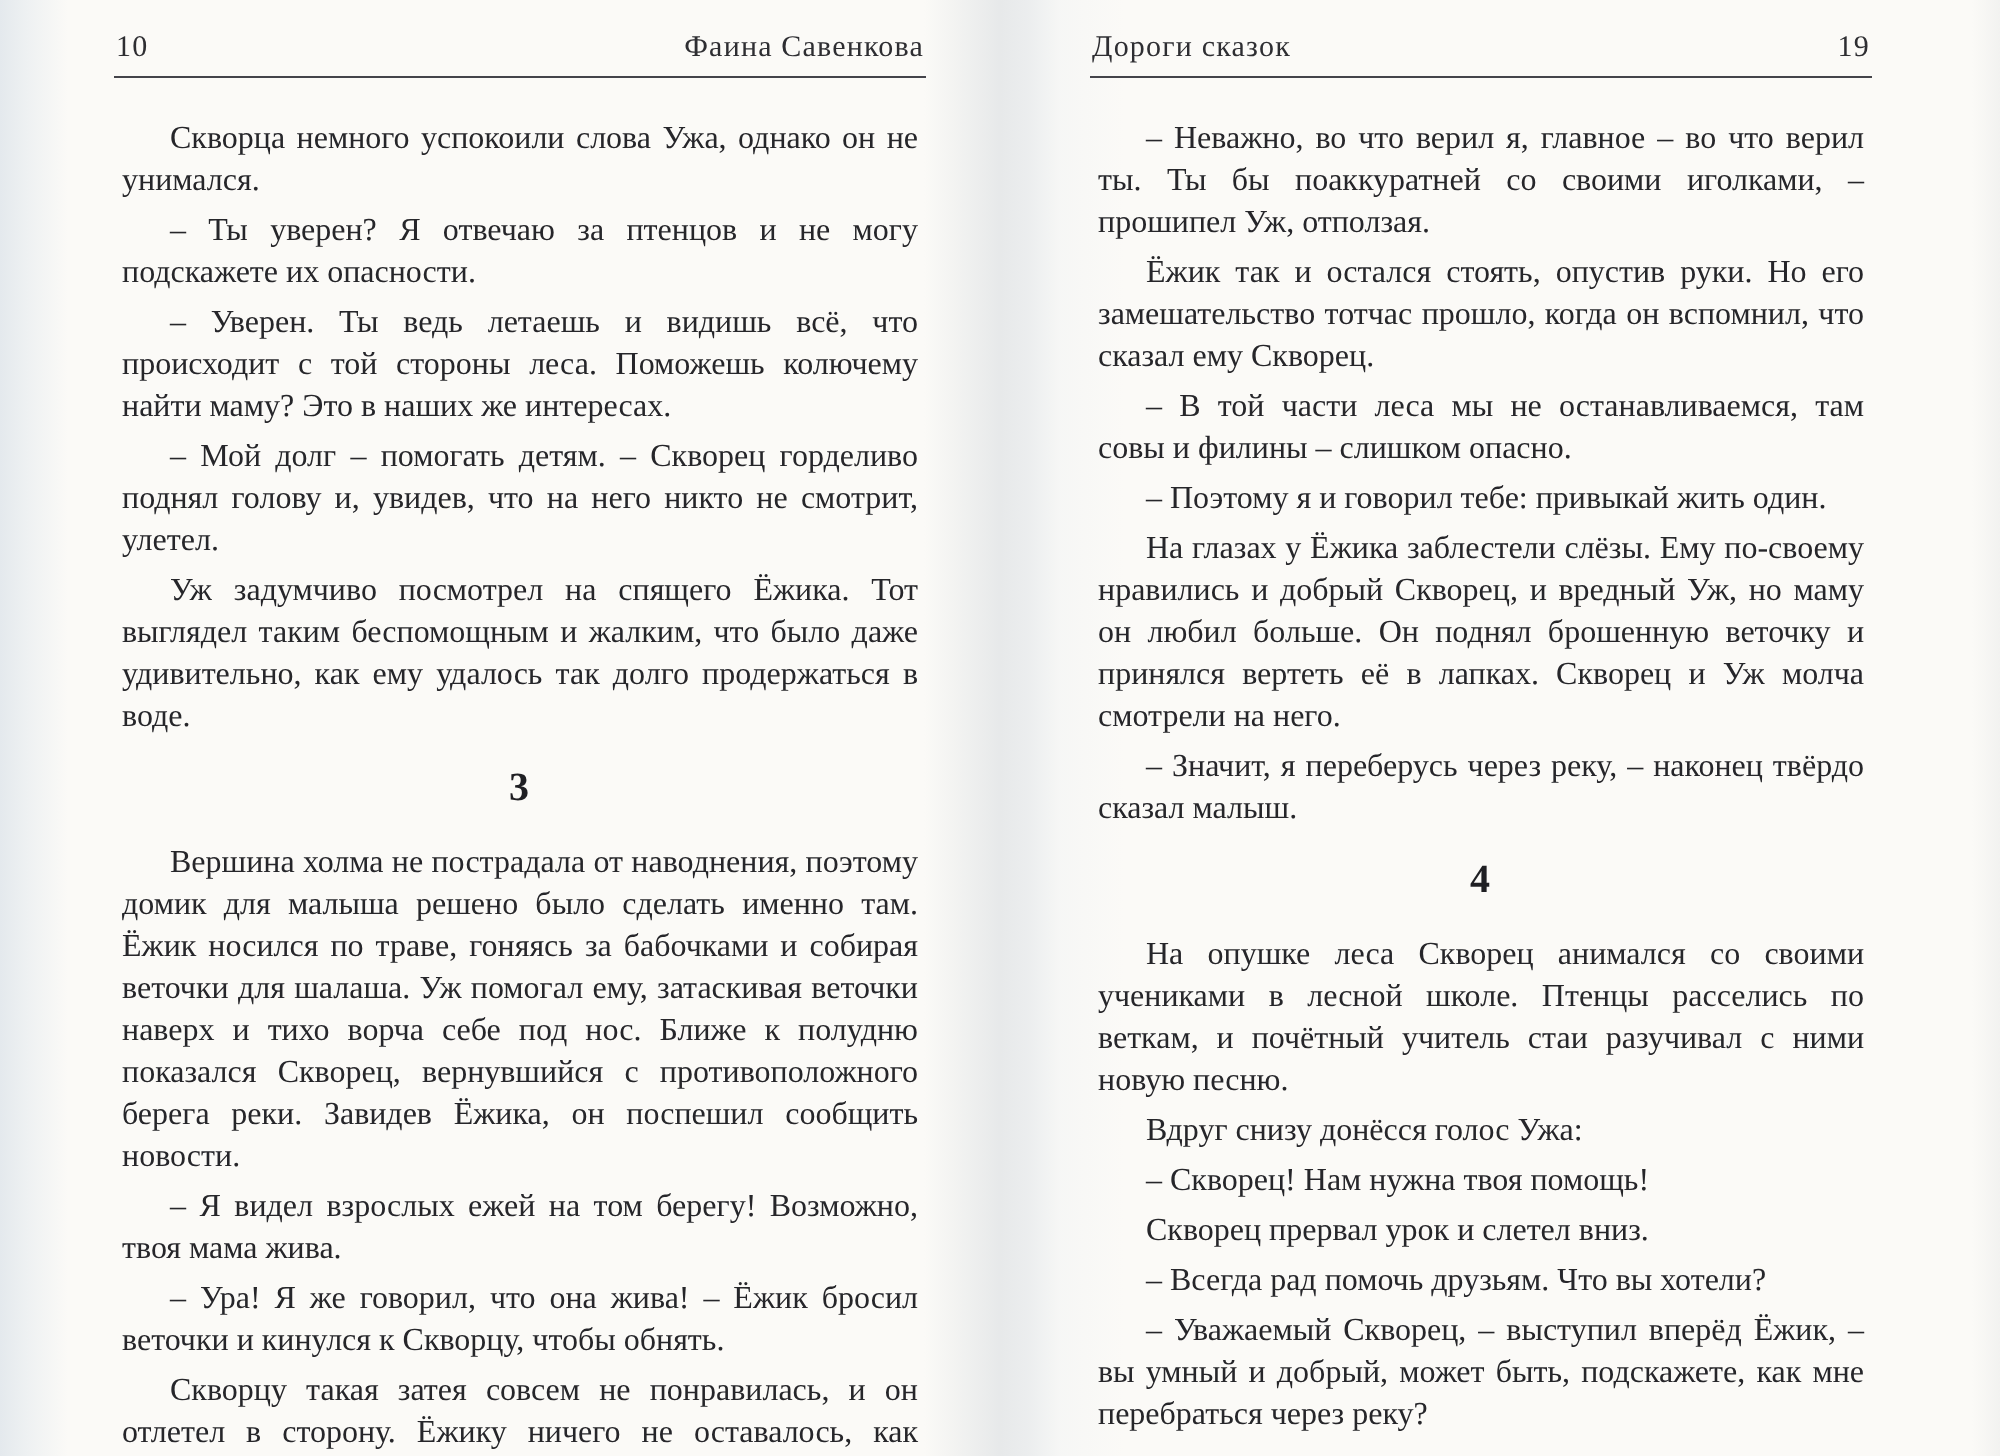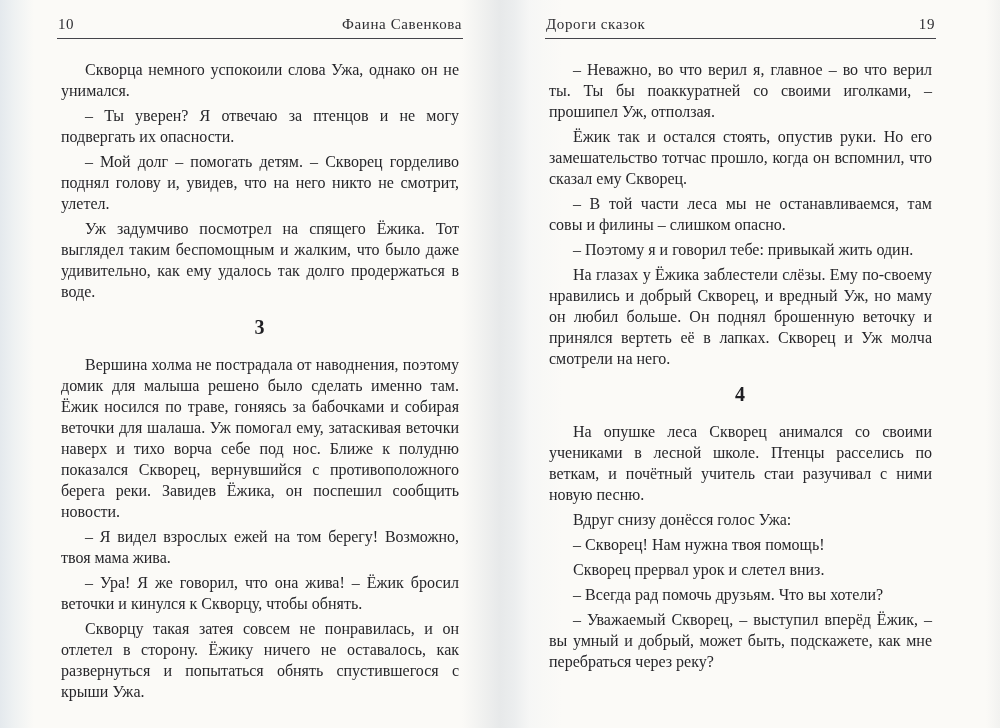--- a/index.html
+++ b/index.html
@@ -95,21 +95,22 @@
   <div class="edge-right"></div>
 
   <div class="page page-left">
     <div class="page-header">
       <span class="page-number">10</span>
       <span class="running-title">Фаина Савенкова</span>
     </div>
     <div class="header-rule"></div>
     <div class="page-body">
         <p class="para">Скворца немного успокоили слова Ужа, однако он не унимался.</p>
-        <p class="para">– Ты уверен? Я отвечаю за птенцов и не могу подвергать их опасности.</p>
+        <p class="para">– Ты уверен? Я отвечаю за птенцов и не могу подскажете их опасности.</p>
+        <p class="para">– Уверен. Ты ведь летаешь и видишь всё, что происходит с той стороны леса. Поможешь колючему найти маму? Это в наших же интересах.</p>
         <p class="para">– Мой долг – помогать детям. – Скворец горделиво поднял голову и, увидев, что на него никто не смотрит, улетел.</p>
         <p class="para">Уж задумчиво посмотрел на спящего Ёжика. Тот выглядел таким беспомощным и жалким, что было даже удивительно, как ему удалось так долго продержаться в воде.</p>
         <h2 class="section-number">3</h2>
         <p class="para">Вершина холма не пострадала от наводнения, поэтому домик для малыша решено было сделать именно там. Ёжик носился по траве, гоняясь за бабочками и собирая веточки для шалаша. Уж помогал ему, затаскивая веточки наверх и тихо ворча себе под нос. Ближе к полудню показался Скворец, вернувшийся с противоположного берега реки. Завидев Ёжика, он поспешил сообщить новости.</p>
         <p class="para">– Я видел взрослых ежей на том берегу! Возможно, твоя мама жива.</p>
         <p class="para">– Ура! Я же говорил, что она жива! – Ёжик бросил веточки и кинулся к Скворцу, чтобы обнять.</p>
         <p class="para">Скворцу такая затея совсем не понравилась, и он отлетел в сторону. Ёжику ничего не оставалось, как развернуться и попытаться обнять спустившегося с крыши Ужа.</p>
       </div>
   </div>
 
@@ -118,20 +119,21 @@
       <span class="running-title">Дороги сказок</span>
       <span class="page-number">19</span>
     </div>
     <div class="header-rule"></div>
     <div class="page-body">
         <p class="para">– Неважно, во что верил я, главное – во что верил ты. Ты бы поаккуратней со своими иголками, – прошипел Уж, отползая.</p>
         <p class="para">Ёжик так и остался стоять, опустив руки. Но его замешательство тотчас прошло, когда он вспомнил, что сказал ему Скворец.</p>
         <p class="para">– В той части леса мы не останавливаемся, там совы и филины – слишком опасно.</p>
         <p class="para">– Поэтому я и говорил тебе: привыкай жить один.</p>
         <p class="para">На глазах у Ёжика заблестели слёзы. Ему по-своему нравились и добрый Скворец, и вредный Уж, но маму он любил больше. Он поднял брошенную веточку и принялся вертеть её в лапках. Скворец и Уж молча смотрели на него.</p>
+        <p class="para">– Значит, я переберусь через реку, – наконец твёрдо сказал малыш.</p>
         <h2 class="section-number">4</h2>
         <p class="para">На опушке леса Скворец анимался со своими учениками в лесной школе. Птенцы расселись по веткам, и почётный учитель стаи разучивал с ними новую песню.</p>
         <p class="para">Вдруг снизу донёсся голос Ужа:</p>
         <p class="para">– Скворец! Нам нужна твоя помощь!</p>
         <p class="para">Скворец прервал урок и слетел вниз.</p>
         <p class="para">– Всегда рад помочь друзьям. Что вы хотели?</p>
         <p class="para">– Уважаемый Скворец, – выступил вперёд Ёжик, – вы умный и добрый, может быть, подскажете, как мне перебраться через реку?</p>
       </div>
   </div>
 

